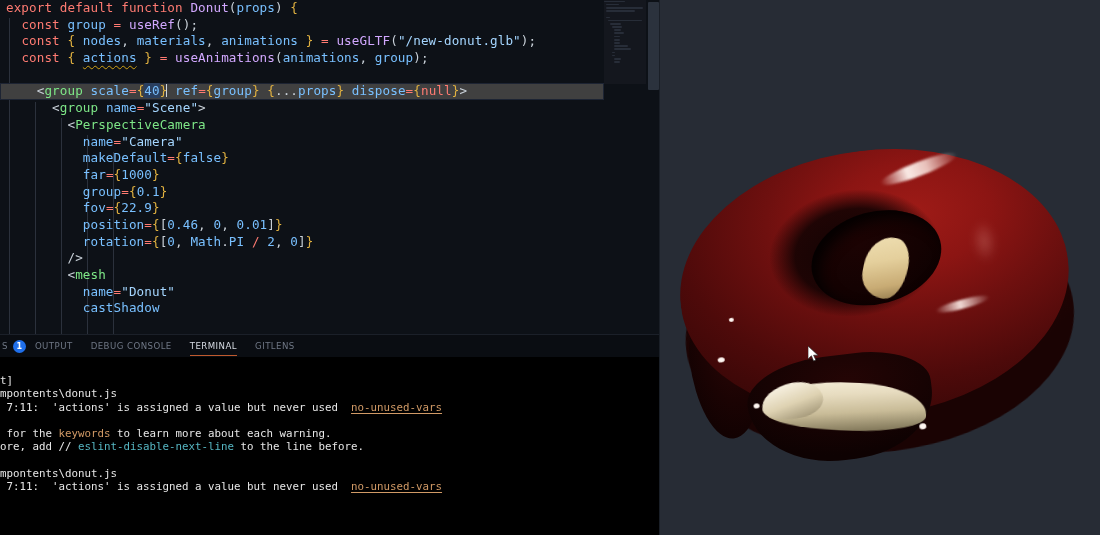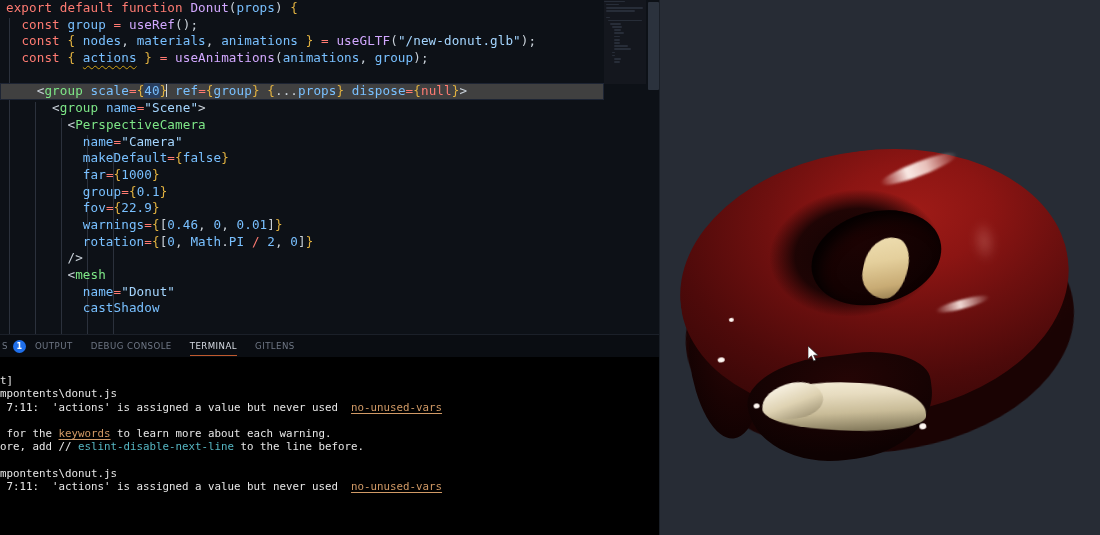--- a/index.html
+++ b/index.html
@@ -206,21 +206,21 @@
     line-height: 13.2px;
     white-space: pre;
     font-family: "DejaVu Sans Mono", "Liberation Mono", monospace;
     font-size: 10.8px;
     color: #cfd4dc;
     padding-left: 0px;
   }
   .t-yellow { color: #e5c07b; }
   .t-white  { color: #e6e6e6; }
   .t-cyan   { color: #56b6c2; }
-  .t-kw     { color: #d19a66; text-decoration: underline; text-underline-offset: 2px; }
+  .t-kw     { color: #d19a66; text-underline-offset: 2px; }
   .t-rule   { color: #d19a66; text-decoration: underline; text-underline-offset: 2px; }
 
   
   #viewport {
     position: relative;
     width: 440px; height: 535px;
     background: #272c35;
     overflow: hidden;
   }
   #donut-wrap {
@@ -363,21 +363,21 @@
           <div class="code-line"><span style="white-space:pre">  </span><span class="kw">const</span><span class="id"> </span><span class="brace">{ </span><span class="var warn-underline">actions</span><span class="brace"> }</span><span class="op"> = </span><span class="fn">useAnimations</span><span class="punc">(</span><span class="var">animations</span><span class="punc">, </span><span class="var">group</span><span class="punc">);</span></div>
           <div class="code-line"><span style="white-space:pre"></span></div>
           <div class="code-line active"><span style="white-space:pre">    </span><span class="ang">&lt;</span><span class="tag">group</span><span class="id"> </span><span class="attr">scale</span><span class="op">=</span><span class="brace">{</span><span class="num sel">40</span><span class="brace">}</span><span class="caret"></span><span class="id"> </span><span class="attr">ref</span><span class="op">=</span><span class="brace">{</span><span class="var">group</span><span class="brace">}</span><span class="id"> </span><span class="brace">{</span><span class="punc">...</span><span class="var">props</span><span class="brace">}</span><span class="id"> </span><span class="attr">dispose</span><span class="op">=</span><span class="brace">{</span><span class="kw">null</span><span class="brace">}</span><span class="ang">&gt;</span></div>
           <div class="code-line"><span style="white-space:pre">      </span><span class="ang">&lt;</span><span class="tag">group</span><span class="id"> </span><span class="attr">name</span><span class="op">=</span><span class="str">"Scene"</span><span class="ang">&gt;</span></div>
           <div class="code-line"><span style="white-space:pre">        </span><span class="ang">&lt;</span><span class="tag">PerspectiveCamera</span></div>
           <div class="code-line"><span style="white-space:pre">          </span><span class="attr">name</span><span class="op">=</span><span class="str">"Camera"</span></div>
           <div class="code-line"><span style="white-space:pre">          </span><span class="attr">makeDefault</span><span class="op">=</span><span class="brace">{</span><span class="bool">false</span><span class="brace">}</span></div>
           <div class="code-line"><span style="white-space:pre">          </span><span class="attr">far</span><span class="op">=</span><span class="brace">{</span><span class="num">1000</span><span class="brace">}</span></div>
           <div class="code-line"><span style="white-space:pre">          </span><span class="attr">group</span><span class="op">=</span><span class="brace">{</span><span class="num">0.1</span><span class="brace">}</span></div>
           <div class="code-line"><span style="white-space:pre">          </span><span class="attr">fov</span><span class="op">=</span><span class="brace">{</span><span class="num">22.9</span><span class="brace">}</span></div>
-          <div class="code-line"><span style="white-space:pre">          </span><span class="attr">warnings</span><span class="op">=</span><span class="brace">{</span><span class="punc">[</span><span class="num">0.46</span><span class="punc">, </span><span class="num">0</span><span class="punc">, </span><span class="num">0.01</span><span class="punc">]</span><span class="brace">}</span></div>
+          <div class="code-line"><span style="white-space:pre">          </span><span class="attr">position</span><span class="op">=</span><span class="brace">{</span><span class="punc">[</span><span class="num">0.46</span><span class="punc">, </span><span class="num">0</span><span class="punc">, </span><span class="num">0.01</span><span class="punc">]</span><span class="brace">}</span></div>
           <div class="code-line"><span style="white-space:pre">          </span><span class="attr">rotation</span><span class="op">=</span><span class="brace">{</span><span class="punc">[</span><span class="num">0</span><span class="punc">, </span><span class="var">Math</span><span class="punc">.</span><span class="var">PI</span><span class="op"> / </span><span class="num">2</span><span class="punc">, </span><span class="num">0</span><span class="punc">]</span><span class="brace">}</span></div>
           <div class="code-line"><span style="white-space:pre">        </span><span class="ang">/&gt;</span></div>
           <div class="code-line"><span style="white-space:pre">        </span><span class="ang">&lt;</span><span class="tag">mesh</span></div>
           <div class="code-line"><span style="white-space:pre">          </span><span class="attr">name</span><span class="op">=</span><span class="str">"Donut"</span></div>
           <div class="code-line"><span style="white-space:pre">          </span><span class="attr">castShadow</span></div>
         </div>
 
       <div id="minimap">
         <div id="minimap-slider"></div>
       <div class="mini-row">

